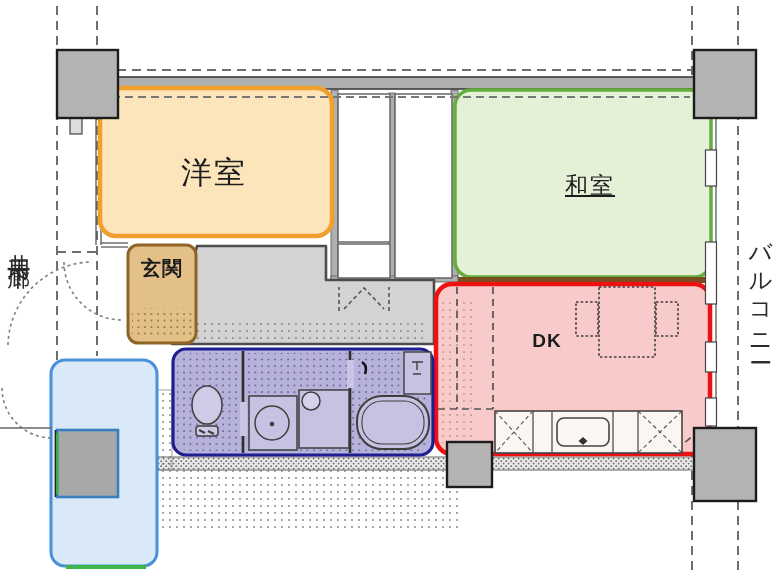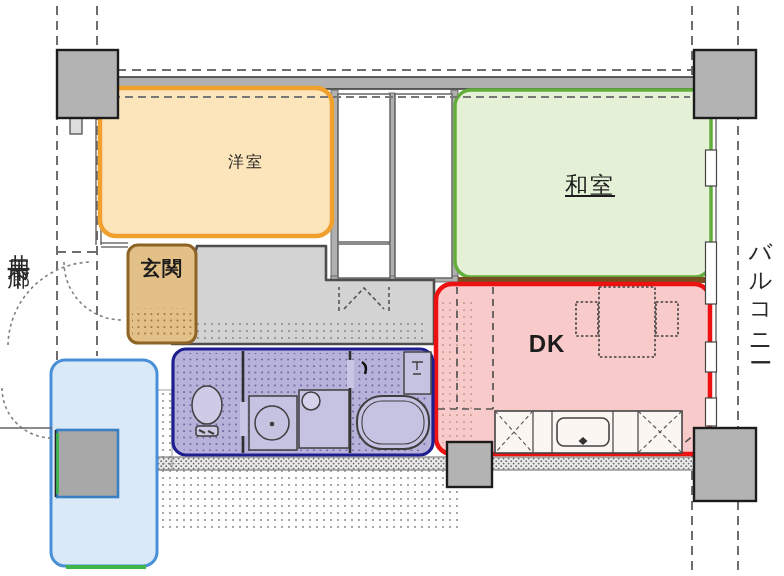--- a/index.html
+++ b/index.html
@@ -5,24 +5,24 @@
   html,body{margin:0;padding:0;background:#fff;}
   .stage{
     position:relative;width:784px;height:576px;background:#ffffff;overflow:hidden;
     font-family:"Liberation Sans",sans-serif;color:#222;
   }
   .stage svg{position:absolute;left:0;top:0;}
   .room-label{
     position:absolute;text-align:center;color:#1c1c1c;
     font-weight:500;letter-spacing:2px;pointer-events:none;
   }
-  .label-yoshitsu{left:204px;top:152px;width:84px;font-size:16px;}
+  .label-yoshitsu{left:172px;top:152px;width:84px;font-size:31px;}
   .label-washitsu{left:548px;top:170px;width:84px;font-size:23px;text-decoration:underline;}
   .label-genkan{left:133px;top:255px;width:58px;font-size:20px;font-weight:700;letter-spacing:1px;text-align:center;}
-  .label-dk{left:512px;top:330px;width:70px;font-size:24px;font-weight:700;letter-spacing:1px;}
+  .label-dk{left:512px;top:330px;width:70px;font-size:19px;font-weight:700;letter-spacing:1px;}
   .vtext{
     position:absolute;writing-mode:vertical-rl;text-orientation:upright;
     font-size:23px;color:#2a2a2a;letter-spacing:5px;line-height:1.05;font-weight:500;
   }
   .label-corridor{left:7px;top:236px;height:140px;}
   .label-balcony{left:749px;top:226px;height:170px;}
 </style>
 </head>
 <body>
 

